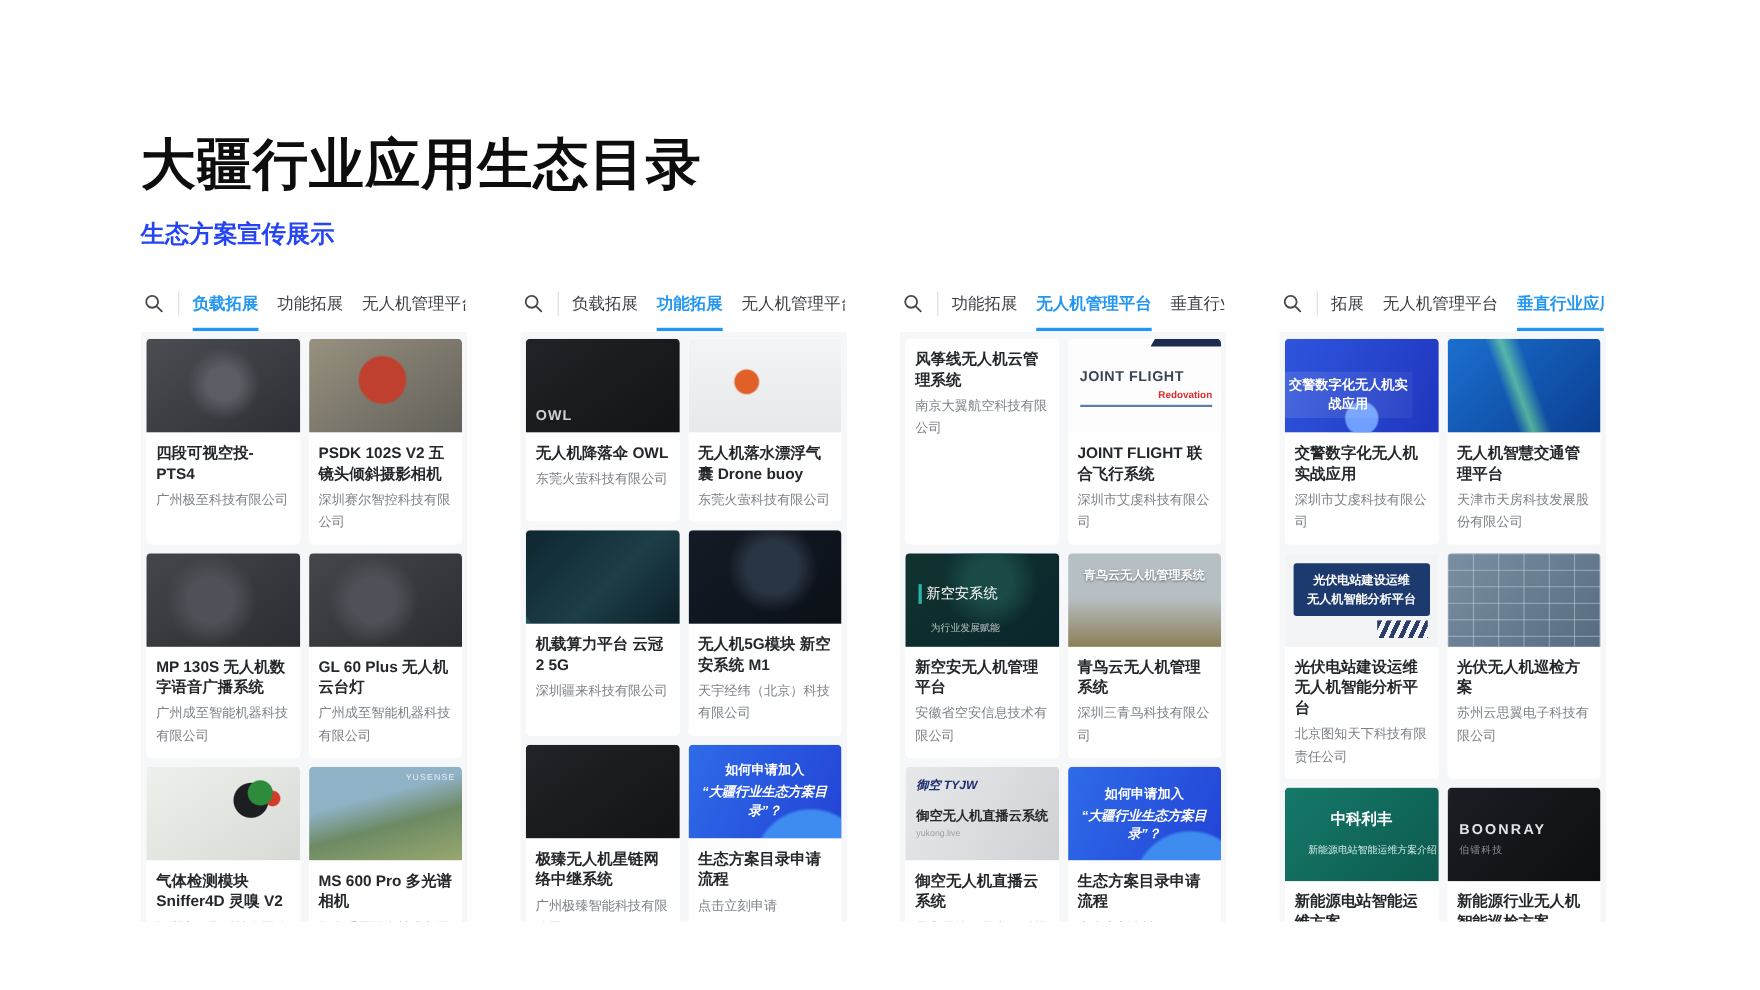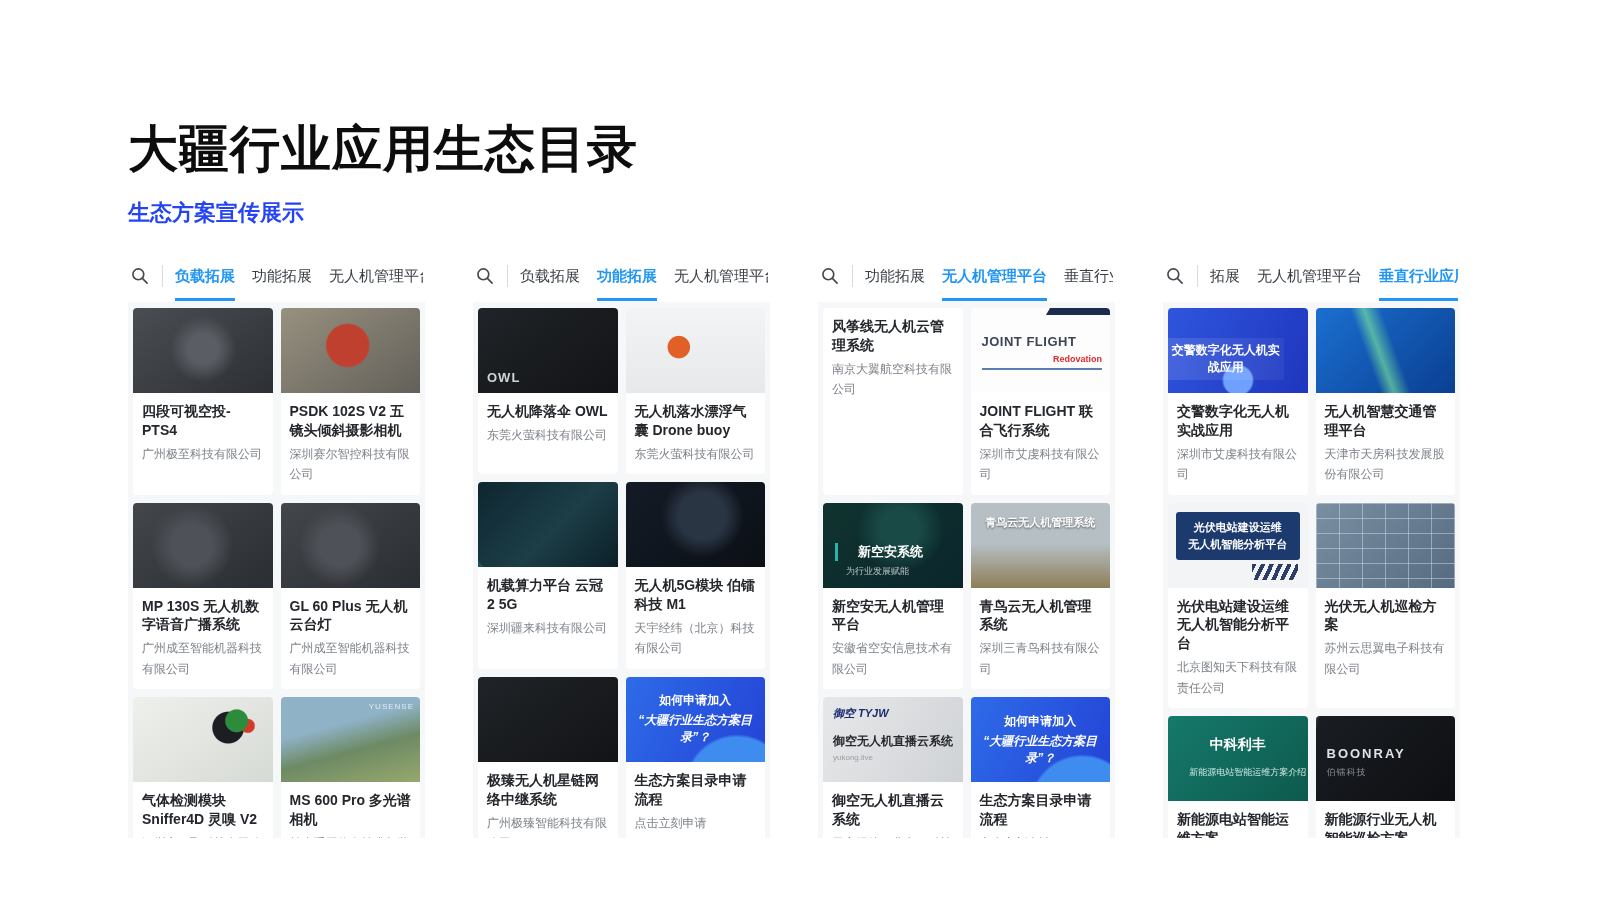--- a/index.html
+++ b/index.html
@@ -62,21 +62,21 @@
   .ov-corner { right:6px; top:5px; color:rgba(255,255,255,.75); font-size:8px; letter-spacing:1px; }
   .bn-wrap { position:absolute; inset:0; display:flex; flex-direction:column; align-items:center; justify-content:center; gap:3px; color:#fff; text-align:center; }
   .bn1 { font-size:12px; font-weight:700; }
   .bn2 { font-size:12px; font-weight:700;font-style:italic; }
   .wc-label { left:11px; top:36px; color:#1d2b4f; font-weight:800; font-size:14px; }
   .wc-sub { left:11px; top:58px; color:#98a0a8; font-size:9px; }
   .jf-label { left:11px; top:26px; color:#3a4656; font-size:13px; font-weight:600; letter-spacing:.5px; }
   .jf-accent { right:8px; top:46px; color:#e02a2a; font-size:9px; font-weight:700; }
   .im-jf::before { content:""; position:absolute; right:0; top:0; width:70px; height:7px; background:#1d2b4f; transform:skewX(-30deg) translateX(8px); }
   .im-jf::after { content:""; position:absolute; left:11px; top:60px; right:8px; height:2px; background:#5a7fae; }
-  .xka-label { left:12px; top:40px; color:#fff; font-weight:700; font-size:13px; border-left:3px solid #2bb3a3; padding-left:20px; }
+  .xka-label { left:12px; top:28px; color:#fff; font-weight:400; font-size:13px; border-left:3px solid #2bb3a3; padding-left:4px; }
   .xka-sub { left:23px; top:62px; color:rgba(255,255,255,.7); font-size:9px; }
   .qn-label { left:0; right:0; top:12px; text-align:center; color:#fff; font-size:11px; font-weight:600; text-shadow:0 1px 2px rgba(0,0,0,.5); }
   .yk-top { left:10px; top:9px; color:#1b2c6e; font-size:11px; font-weight:700; font-style:italic; }
   .yk-label { left:10px; top:36px; color:#26282c; font-weight:700; font-size:12px; }
   .yk-sub { left:10px; top:56px; color:#9aa0a6; font-size:8px; }
   .pol-label { left:0; right:24px; top:30px; text-align:center; color:#fff; font-weight:700; font-size:12px;
                background:linear-gradient(90deg, rgba(255,255,255,.12), rgba(255,255,255,.05)); padding:4px 0; }
   .pv-box { position:absolute; left:8px; top:9px; right:8px; background:#1d3a6e; border-radius:3px; padding:8px 2px;
             text-align:center; color:#fff; }
   .pv1 { display:block; font-size:11px; font-weight:700; }
@@ -179,21 +179,21 @@
           <div class="ctitle">无人机落水漂浮气囊 Drone buoy</div>
           <div class="ccompany">东莞火萤科技有限公司</div>
         </div>
         <div class="card">
           <div class="cimg im-circuit"></div>
           <div class="ctitle">机载算力平台 云冠2 5G</div>
           <div class="ccompany">深圳疆来科技有限公司</div>
         </div>
         <div class="card">
           <div class="cimg im-navy"></div>
-          <div class="ctitle">无人机5G模块 伯镭科技 M1</div>
+          <div class="ctitle">无人机5G模块 新空安系统 M1</div>
           <div class="ccompany">天宇经纬（北京）科技有限公司</div>
         </div>
         <div class="card">
           <div class="cimg im-darkest"></div>
           <div class="ctitle">极臻无人机星链网络中继系统</div>
           <div class="ccompany">广州极臻智能科技有限公司</div>
         </div>
         <div class="card">
           <div class="cimg im-banner">
             <span class="bn-wrap">

